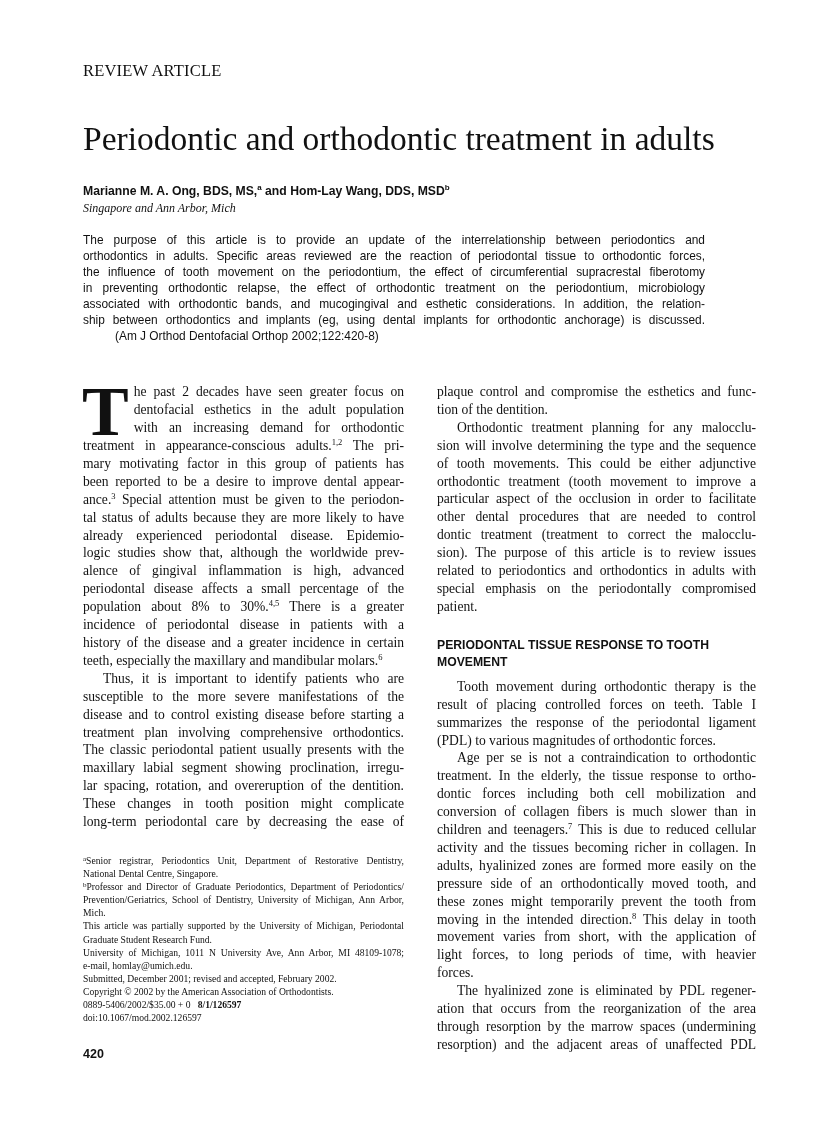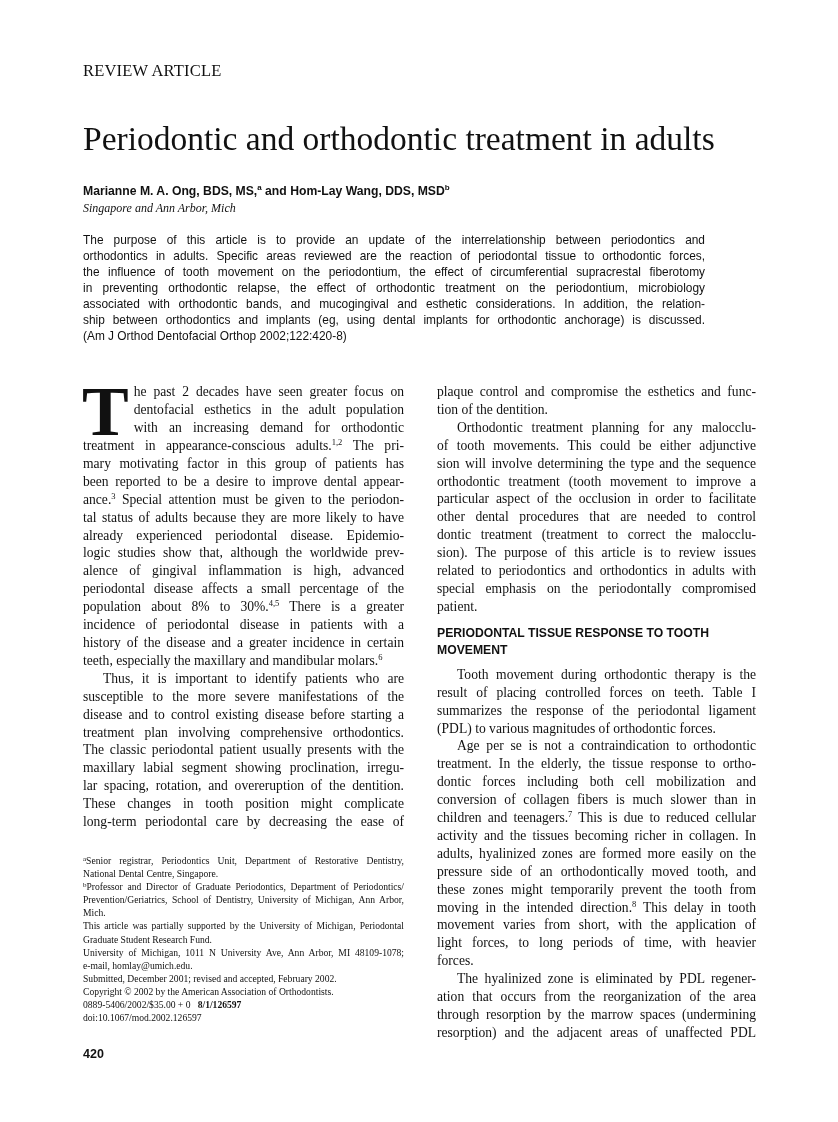--- a/index.html
+++ b/index.html
@@ -22,42 +22,42 @@
   .affil-place {
     position: absolute; left: 83px; top: 201px;
     font-family: "Liberation Serif", serif; font-size: 12px; font-style: italic; color: #111;
   }
   .abstract {
     position: absolute; left: 83px; top: 232px; width: 622px;
     font-family: "Liberation Sans", sans-serif; font-size: 11.9px; line-height: 16px; color: #111;
     text-align: justify;
   }
   .abstract .line { display: block; white-space: nowrap; text-align-last: justify; }
-  .abstract .line.last { text-align-last: left; }
+  .abstract .line.last { text-align-last: left; margin-left: 32px; }
 
   .col {
     position: absolute; top: 383px; width: 321px;
     font-family: "Liberation Serif", serif; font-size: 13.6px; line-height: 17.9px; color: #111;
   }
   .col-left { left: 83px; }
   .col-right { left: 437px; width: 319px; }
   .col .ln { display: block; white-space: nowrap; text-align: justify; text-align-last: justify; }
   .col .ln.end { text-align-last: left; }
   .col .ln.indent { padding-left: 20px; }
   .col sup { font-size: 8.5px; line-height: 0; vertical-align: 5px; }
 
   .dropcap {
     float: left; font-family: "Liberation Serif", serif; font-size: 70px; line-height: 54px;
     font-weight: bold; margin: 2px 5px 0 -1px; height: 52px; color: #111;
   }
   .col-left .ln.dc { padding-left: 0; }
 
   .heading {
     display: block; font-family: "Liberation Sans", sans-serif; font-weight: bold; font-size: 12.2px;
-    line-height: 17.5px; margin-top: 9px; margin-bottom: 6px; color: #111;
+    line-height: 17.5px; margin-top: 21px; margin-bottom: 6px; color: #111;
   }
 
   .footnotes {
     position: absolute; left: 83px; top: 854px; width: 321px;
     font-family: "Liberation Serif", serif; font-size: 9.6px; line-height: 13.1px; color: #111;
   }
   .footnotes .fl { display: block; white-space: nowrap; text-align: justify; text-align-last: justify; }
   .footnotes .fl.end { text-align-last: left; }
   .footnotes sup { font-size: 7px; line-height: 0; vertical-align: 3px; }
   .footnotes b { font-weight: bold; }
@@ -143,22 +143,22 @@
 
   <div class="page-number">420</div>
 
   <div class="col col-right">
     <div>
       <span class="ln">plaque control and compromise the esthetics and func-</span>
       <span class="ln end">tion of the dentition.</span>
     </div>
     <div>
       <span class="ln indent">Orthodontic treatment planning for any malocclu-</span>
+      <span class="ln">sion will involve determining the type and the sequence</span>
       <span class="ln">of tooth movements. This could be either adjunctive</span>
-      <span class="ln">sion will involve determining the type and the sequence</span>
       <span class="ln">orthodontic treatment (tooth movement to improve a</span>
       <span class="ln">particular aspect of the occlusion in order to facilitate</span>
       <span class="ln">other dental procedures that are needed to control</span>
       <span class="ln">dontic treatment (treatment to correct the malocclu-</span>
       <span class="ln">sion). The purpose of this article is to review issues</span>
       <span class="ln">related to periodontics and orthodontics in adults with</span>
       <span class="ln">special emphasis on the periodontally compromised</span>
       <span class="ln end">patient.</span>
     </div>
     <div class="heading">

